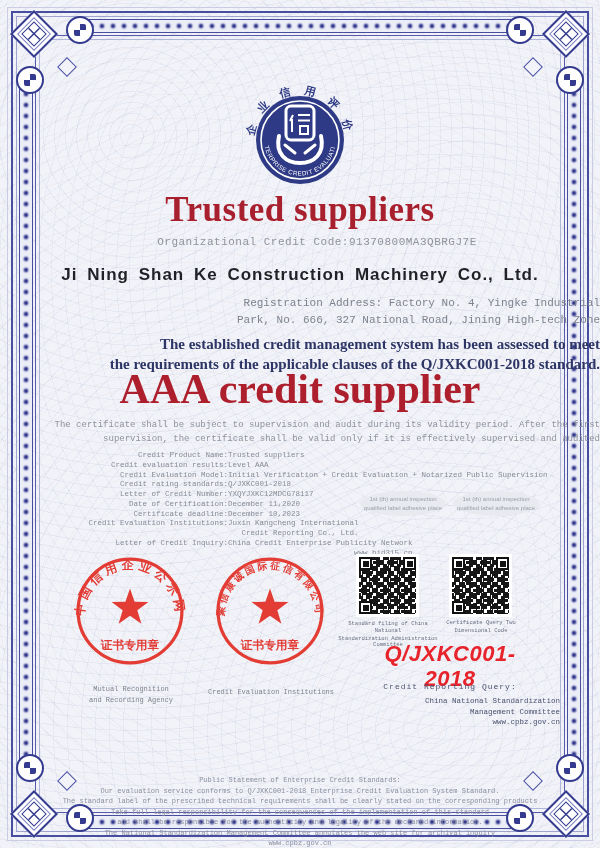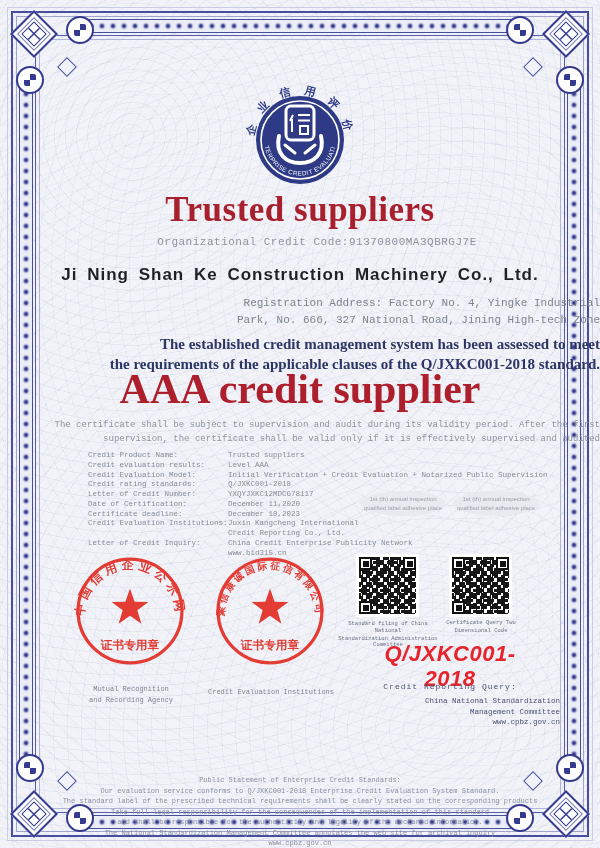--- a/index.html
+++ b/index.html
@@ -50,21 +50,21 @@
   .pre{white-space:pre-line;text-align:right;}
   .title{top:190px;font-size:35px;font-weight:700;color:#a81f2d;letter-spacing:.5px;}
   .orgline{top:236px;font-size:11px;color:#8f939b;letter-spacing:.5px;padding-left:34px;}
   .company{top:265px;font-size:17px;font-weight:700;color:#1f2126;letter-spacing:1px;word-spacing:4px;}
   .address{top:295px;font-size:11px;line-height:1.5;color:#7d838d;}
   .assess{top:334px;font-size:15px;line-height:1.35;color:#2d3565;font-weight:600;}
   .award{top:365px;font-size:42px;font-weight:800;color:#ad1f2c;}
   .superv{top:418px;font-size:9px;line-height:1.6;color:#8f939b;}
   .details{position:absolute;top:451px;left:88px;width:462px;font-size:7.5px;line-height:1.3;
     color:#878c96;text-align:left;}
-  .drow{display:flex;}
+  .drow{display:flex;text-align:right;}
   .dl{flex:none;width:140px;}
   .dv{white-space:pre-line;}
   .oval{position:absolute;width:86px;height:25px;border-radius:50%;background:#e9eaef;
     display:flex;flex-direction:column;align-items:center;justify-content:center;
     color:#9aa0ab;font-size:6px;line-height:1.4;text-align:center;}
   
   .sealcap{position:absolute;font-size:7px;line-height:1.5;color:#7e848e;text-align:center;}
   .qr{position:absolute;width:57px;height:57px;background:
       repeating-conic-gradient(#161616 0% 25%,transparent 0% 50%) 0 0/7px 7px,
       repeating-conic-gradient(#161616 0% 25%,transparent 0% 50%) 2px 3px/11px 11px,#fff;

